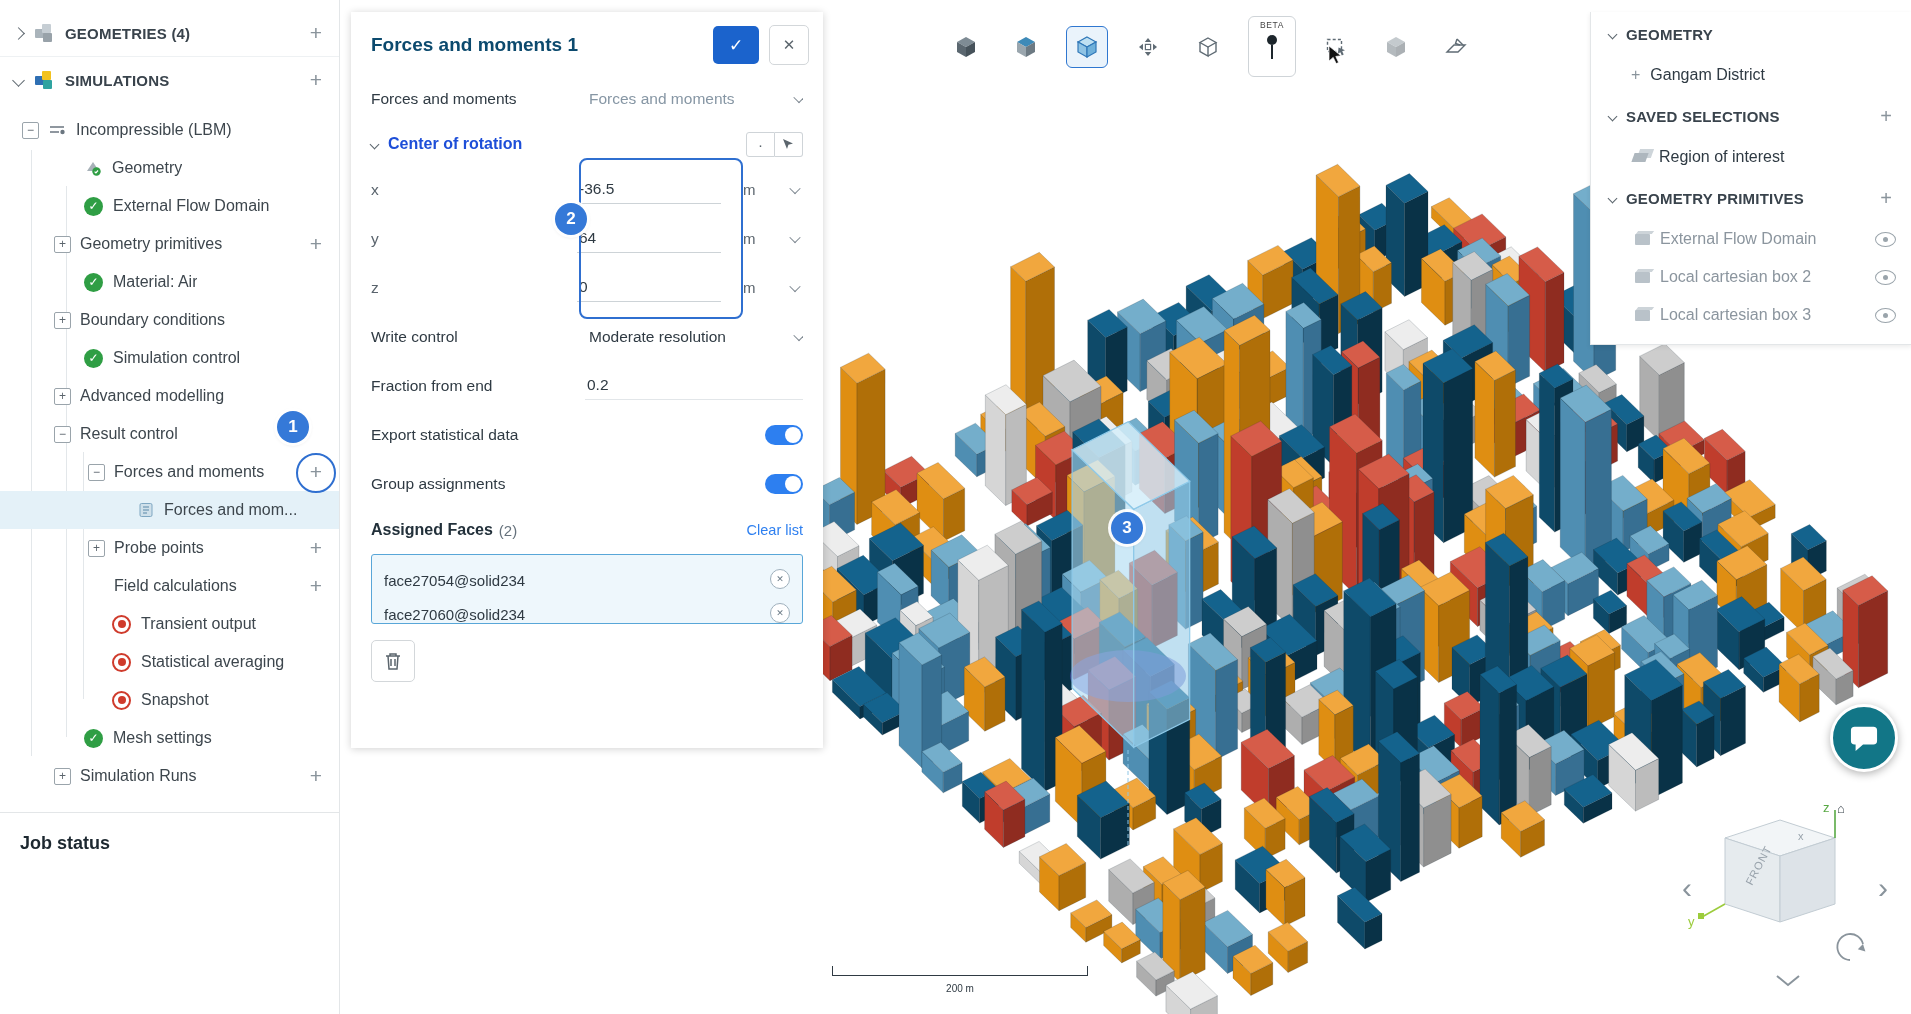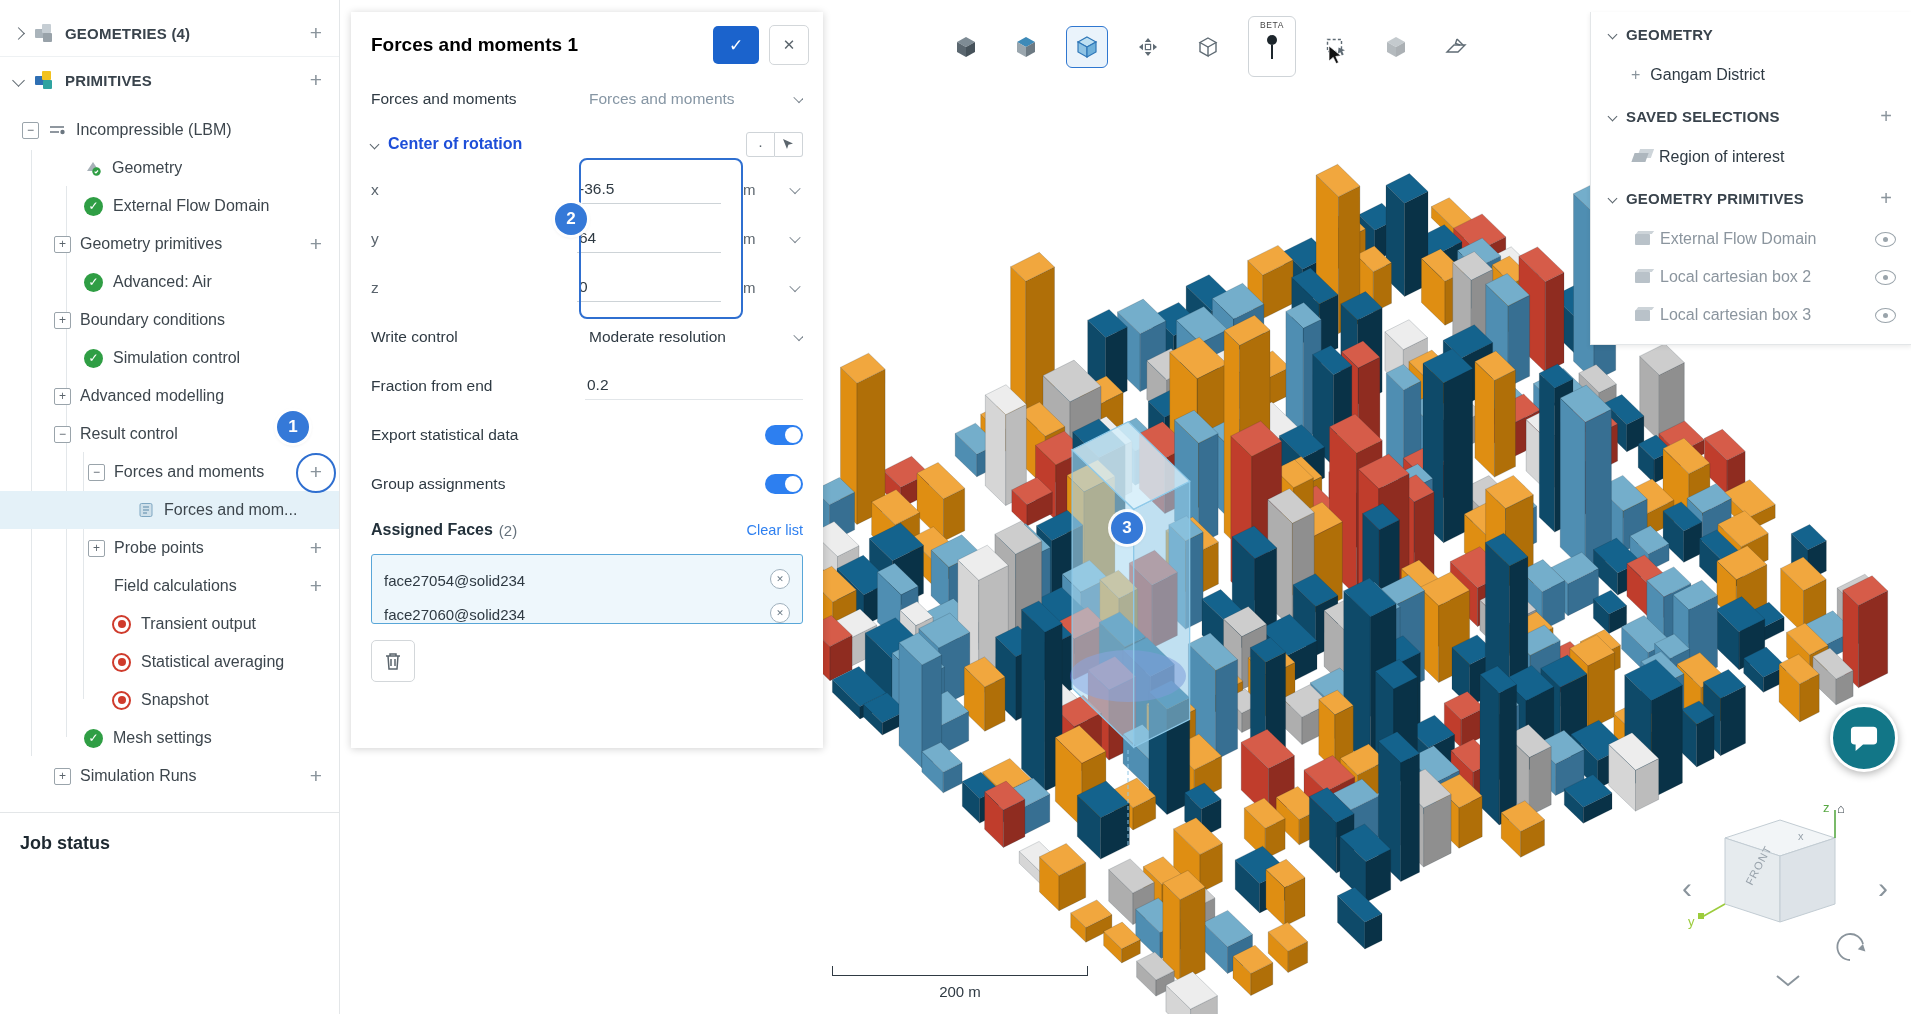--- a/index.html
+++ b/index.html
@@ -58,21 +58,21 @@
   .cubes-ico.sim .c3{background:#2fa3a0}
   .mini-ico{margin-right:10px;flex:none;display:flex;align-items:center}
   .tut-ring{position:absolute;left:296px;top:453px;width:36px;height:36px;border:2px solid var(--tutorial);border-radius:50%;z-index:6}
   .job-status{position:absolute;left:0;right:0;top:812px;border-top:1px solid var(--panel-border);
     padding:20px 20px;font-size:18px;font-weight:700;color:#1d2830;background:#fff}
 
   
   .fm-panel{position:absolute;left:351px;top:12px;width:472px;height:736px;background:#fff;z-index:4;
     box-shadow:0 1px 8px rgba(0,0,0,.18)}
   .fm-header{display:flex;align-items:center;padding:12px 14px 8px 20px;height:42px}
-  .fm-title{flex:1;font-size:19px;font-weight:700;color:#000000}
+  .fm-title{flex:1;font-size:19px;font-weight:700;color:#0c4a6e}
   .btn-check{width:46px;height:38px;background:var(--accent);border-radius:5px;color:#fff;font-size:17px;
     display:flex;align-items:center;justify-content:center;flex:none}
   .btn-x{width:38px;height:38px;border:1px solid #d3d7da;border-radius:5px;color:#5b656d;font-size:15px;
     display:flex;align-items:center;justify-content:center;flex:none;margin-left:10px;background:#fff}
   .fm-row{display:flex;align-items:center;padding:0 20px;height:49px}
   .fm-row.sec{height:42px}
   .fm-label{flex:1;font-size:15.5px;color:#2f3a43}
   .fm-sec-label{flex:1;font-size:16px;font-weight:700;color:#1d4ed8;margin-left:10px}
   .dd{width:214px;display:flex;align-items:center;justify-content:space-between;font-size:15.5px;
     white-space:nowrap;overflow:hidden}
@@ -122,21 +122,21 @@
   .toolbar{position:absolute;left:946px;top:16px;display:flex;align-items:center;gap:20px;z-index:2}
   .tb-btn{width:40px;height:40px;display:flex;align-items:center;justify-content:center;border-radius:6px}
   .tb-btn.selected{border:1.5px solid #2f77d0;background:#eaf3fb}
   .tb-btn.beta{width:46px;height:56px;background:#fff;border:1px solid #cfd4d8;flex-direction:column;justify-content:flex-start;padding-top:3px}
   .beta-tag{font-size:8.5px;letter-spacing:.6px;color:#444;margin-bottom:1px}
 
   
   .scalebar{position:absolute;left:832px;top:966px;width:256px;z-index:2}
   .scale-line{height:10px;border-left:1.5px solid #2f3a43;border-right:1.5px solid #2f3a43;position:relative}
   .scale-line::after{content:"";position:absolute;left:0;right:0;bottom:0;border-top:1.5px solid #2f3a43}
-  .scale-text{text-align:center;font-size:15px;color:#2f3a43;margin-top:7px}
+  .scale-text{text-align:center;font-size:10px;color:#2f3a43;margin-top:7px}
   .nav-widget{position:absolute;left:1680px;top:798px;z-index:2}
   .chat-bubble{position:absolute;left:1830px;top:704px;width:62px;height:62px;border-radius:50%;
     background:var(--chat);border:3px solid #fff;box-shadow:0 2px 8px rgba(0,0,0,.3);z-index:6;
     display:flex;align-items:center;justify-content:center}
   .cursor{position:absolute;left:1328px;top:46px;z-index:8}
 </style>
 </head>
 <body>
 
 <svg id="city-svg" width="1911" height="1014" viewBox="0 0 1911 1014">
@@ -1050,21 +1050,21 @@
       <span class="tlabel section-label">GEOMETRIES (4)</span>
       <span class="rowplus">+</span>
     </div>
     <div class="trow ind0 h46">
       <span class="chev" style="margin-right:12px"></span>
       <span class="cubes-ico sim">
           <i class="c1"></i>
           <i class="c2"></i>
           <i class="c3"></i>
         </span>
-      <span class="tlabel section-label">PRIMITIVES</span>
+      <span class="tlabel section-label">SIMULATIONS</span>
       <span class="rowplus">+</span>
     </div>
 
     <div class="trow ind1 mt8">
       <span class="expbox">−</span>
       <span class="mini-ico">
         <svg width="18" height="14" viewBox="0 0 18 14">
             <path d="M2 4h14M2 9h9" stroke="#6b7680" stroke-width="1.6" fill="none"></path>
             <circle cx="14.5" cy="9" r="2.2" fill="#6b7680"></circle>
           </svg>
@@ -1089,21 +1089,21 @@
     </div>
 
     <div class="trow ind-exp2">
       <span class="expbox">+</span>
       <span class="tlabel">Geometry primitives</span>
       <span class="rowplus">+</span>
     </div>
 
     <div class="trow ind-leaf2">
       <span class="check">✓</span>
-      <span class="tlabel">Advanced: Air</span>
+      <span class="tlabel">Material: Air</span>
     </div>
 
     <div class="trow ind-exp2">
       <span class="expbox">+</span>
       <span class="tlabel">Boundary conditions</span>
     </div>
 
     <div class="trow ind-leaf2">
       <span class="check">✓</span>
       <span class="tlabel">Simulation control</span>

